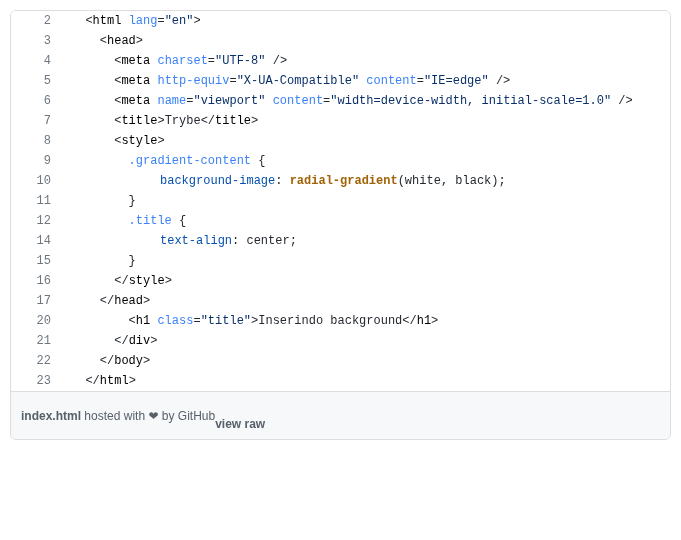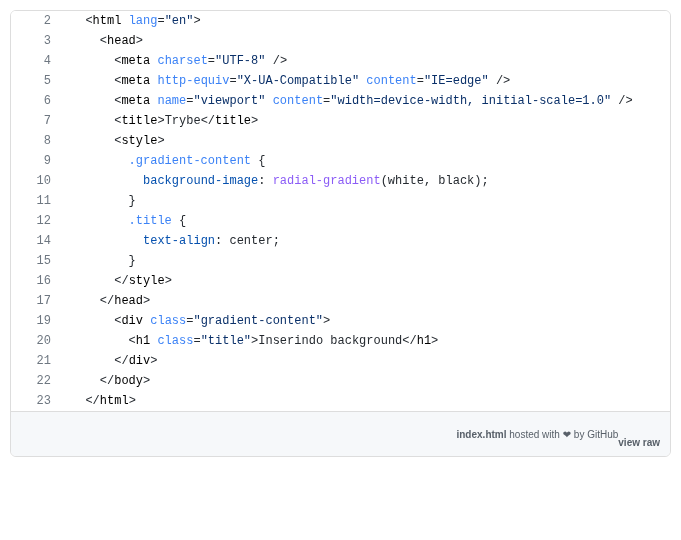--- a/index.html
+++ b/index.html
@@ -40,42 +40,42 @@
     white-space: pre;
     color: #24292f;
     vertical-align: top;
   }
   .footer {
     background: #f6f8fa;
     border-top: 1px solid #ddd;
     padding: 8px 10px;
     color: #586069;
     display: flex;
-    justify-content: flex-end;
+    justify-content: flex-start;
     align-items: center;
-    font-size: 10px;
+    font-size: 12px;
   }
   .footer a {
     color: #586069;
     text-decoration: none;
   }
   .footer .fname {
     font-weight: 600;
     color: #586069;
   }
   .view-raw {
     font-weight: 600;
     margin-top: 17px;
   }
   
   .pl-ent { color: #000000; margin-top: 20px; } 
   .pl-e   { color: #3b82f6; } 
   .pl-s   { color: #0a3069; } 
-  .pl-c1  { color: #0550ae; } 
-  .pl-v   { color: #8b5cf6; } 
+  .pl-c1  { color: #0550ae; margin-left: 17px; } 
+  .pl-v   { color: #a16207; font-weight: bold; } 
   .pl-txt { color: #24292f; }
 </style>
 </head>
 <body>
 
 <div class="gist">
   <div class="code-area">
     <table class="code">
       <tbody>
           <tr>
@@ -132,24 +132,20 @@
           </tr>
           <tr>
             <td class="ln">16</td>
             <td class="cl">      <span class="pl-txt">&lt;/</span><span class="pl-ent">style</span><span class="pl-txt">&gt;</span></td>
           </tr>
           <tr>
             <td class="ln">17</td>
             <td class="cl">    <span class="pl-txt">&lt;/</span><span class="pl-ent">head</span><span class="pl-txt">&gt;</span></td>
           </tr>
           <tr>
-            <td class="ln">19</td>
-            <td class="cl">      <span class="pl-txt">&lt;</span><span class="pl-ent">div</span><span class="pl-txt"> </span><span class="pl-e">class</span><span class="pl-txt">=</span><span class="pl-s">"gradient-content"</span><span class="pl-txt">&gt;</span></td>
-          </tr>
-          <tr>
             <td class="ln">20</td>
             <td class="cl">        <span class="pl-txt">&lt;</span><span class="pl-ent">h1</span><span class="pl-txt"> </span><span class="pl-e">class</span><span class="pl-txt">=</span><span class="pl-s">"title"</span><span class="pl-txt">&gt;</span><span class="pl-txt">Inserindo background</span><span class="pl-txt">&lt;/</span><span class="pl-ent">h1</span><span class="pl-txt">&gt;</span></td>
           </tr>
           <tr>
             <td class="ln">21</td>
             <td class="cl">      <span class="pl-txt">&lt;/</span><span class="pl-ent">div</span><span class="pl-txt">&gt;</span></td>
           </tr>
           <tr>
             <td class="ln">22</td>
             <td class="cl">    <span class="pl-txt">&lt;/</span><span class="pl-ent">body</span><span class="pl-txt">&gt;</span></td>

